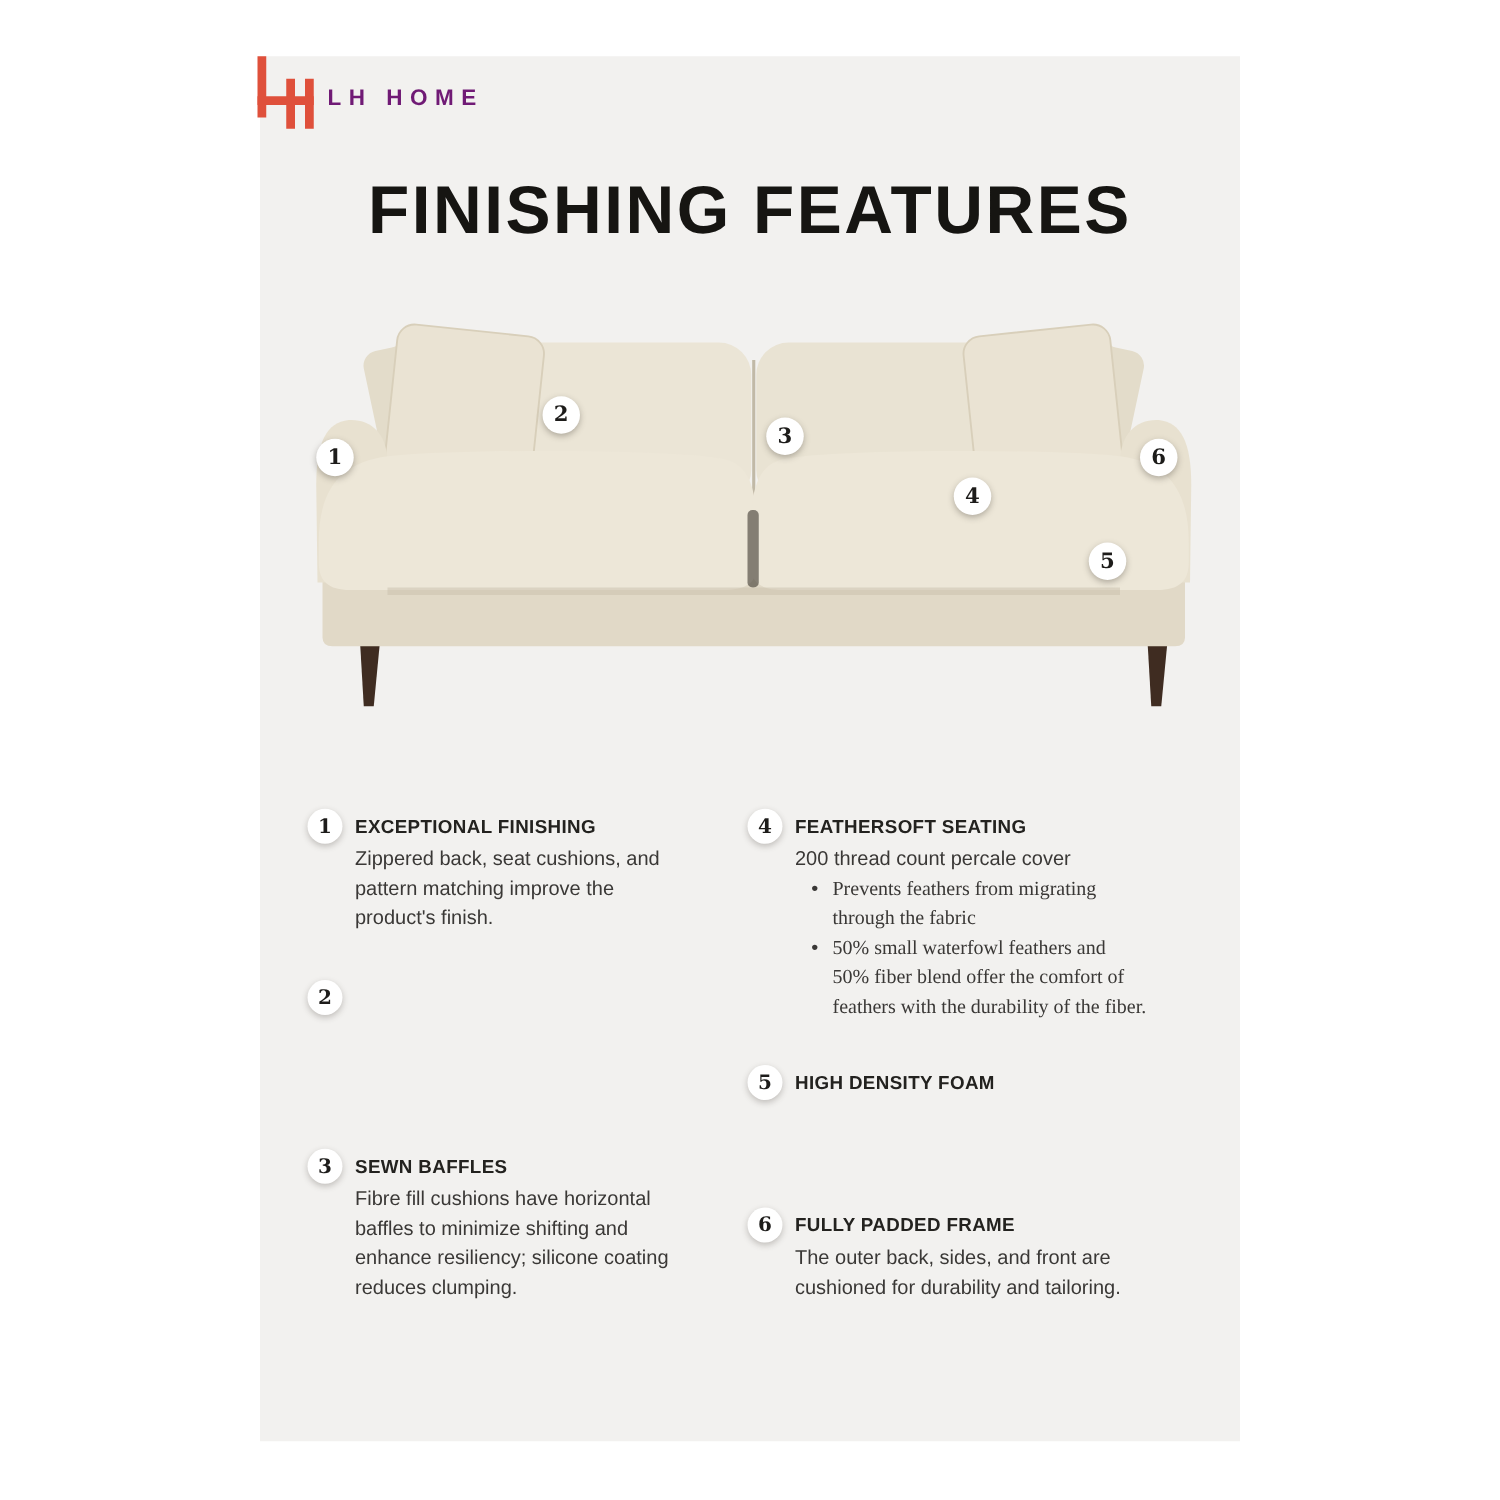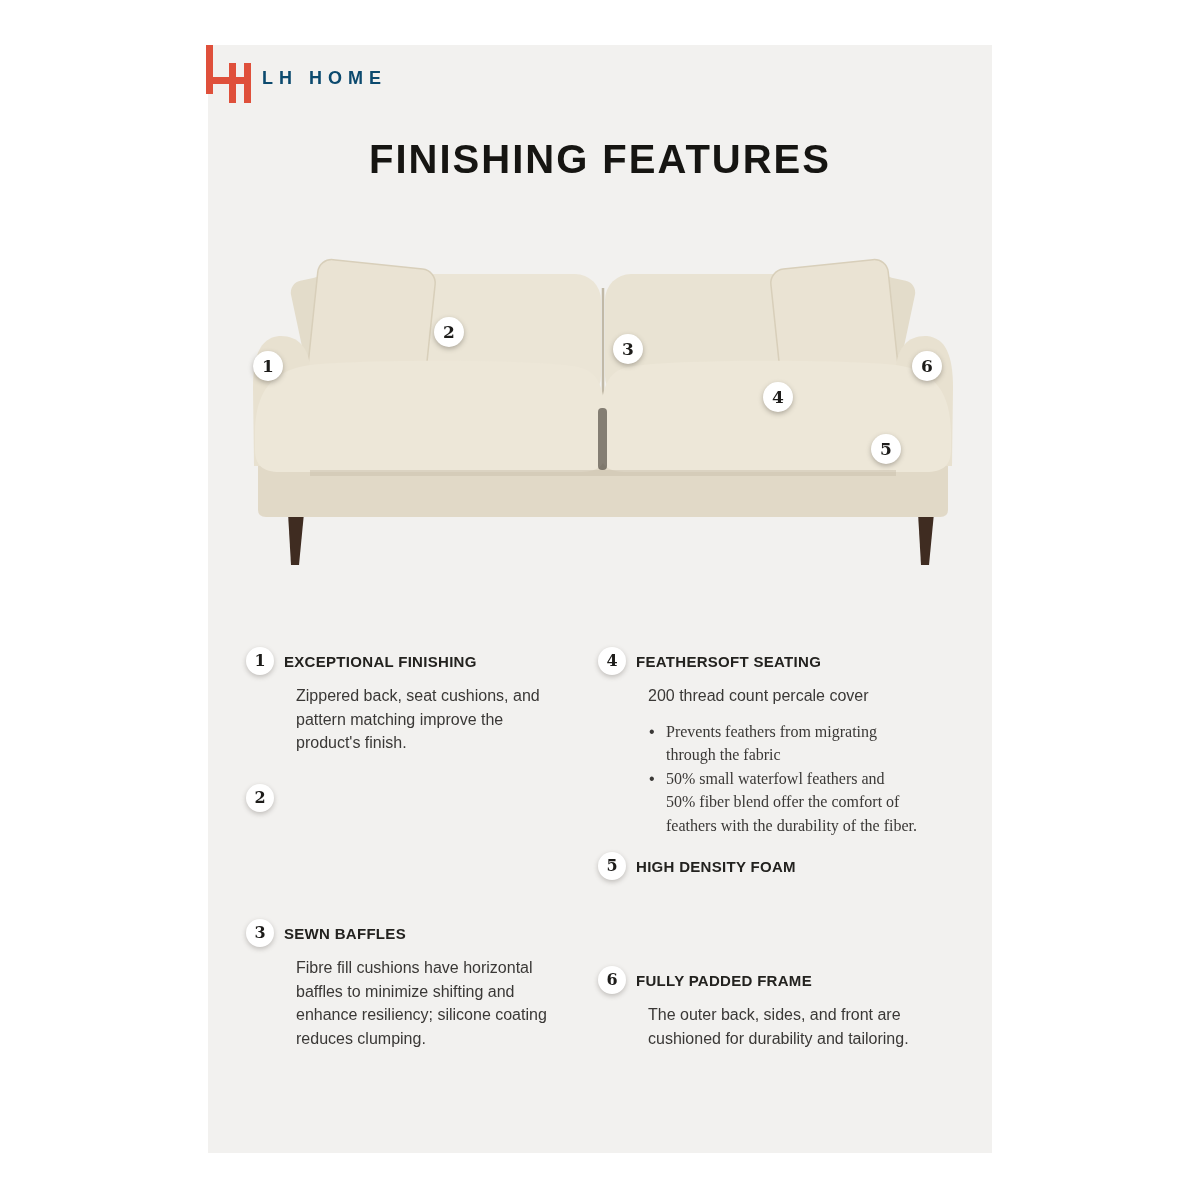--- a/index.html
+++ b/index.html
@@ -13,26 +13,26 @@
   }
   
   .logo{position:absolute;left:-2px;top:0;width:46px;height:58px;}
   .logo span{position:absolute;background:var(--accent,#df503b);}
   .logo .stem-l{left:0;top:0;width:7px;height:49px;}
   .logo .stem-m{left:23px;top:18px;width:7px;height:40px;}
   .logo .stem-r{left:38px;top:18px;width:7px;height:40px;}
   .logo .bar{left:0;top:32px;width:45px;height:7px;}
   .brand-text{
     position:absolute;left:54px;top:23px;font-size:18px;font-weight:700;
-    letter-spacing:6px;color:#0c4a6e;
+    letter-spacing:6px;color:#701a75;
   }
   
   .title{
     position:absolute;left:0;top:92px;width:784px;margin:0;text-align:center;
-    font-size:40px;font-weight:700;letter-spacing:2px;color:var(--title-ink,#161512);
+    font-size:54px;font-weight:700;letter-spacing:2px;color:var(--title-ink,#161512);
   }
   
   .sofa-wrap{position:absolute;left:40px;top:213px;width:710px;height:320px;}
   
   .marker{
     position:absolute;width:30px;height:30px;border-radius:50%;
     background:var(--marker-bg,#fff);box-shadow:0 2px 5px rgba(60,55,45,.35);
     display:flex;align-items:center;justify-content:center;
     transform:translate(-50%,-50%);z-index:5;
   }
@@ -54,21 +54,21 @@
   .fnum span{
     font-family:"DejaVu Serif", serif;font-weight:700;font-size:16px;
     color:var(--marker-ink,#1d1c1a);line-height:1;
   }
   .ftext{padding-top:5px;}
   .fheading{
     margin:0 0 4px 0;font-size:15px;font-weight:700;letter-spacing:.3px;
     line-height:20px;color:var(--heading-ink,#23221f);
   }
   .fbody{
-    margin:12px;font-size:16px;line-height:23.5px;color:var(--body-ink,#3a3836);
+    margin:0;font-size:16px;line-height:23.5px;color:var(--body-ink,#3a3836);
     white-space:pre-line;
   }
   .fbullets{
     margin:0;padding:0 0 0 13px;list-style:none;
     font-size:16px;line-height:23.5px;color:var(--body-ink,#3a3836);
   }
   .fbullets li{display:flex;}
   .fbullets .dot{flex:0 0 17px;}
   .fbullets .btxt{white-space:pre-line;font-family:Liberation Serif, serif;}
 </style>

